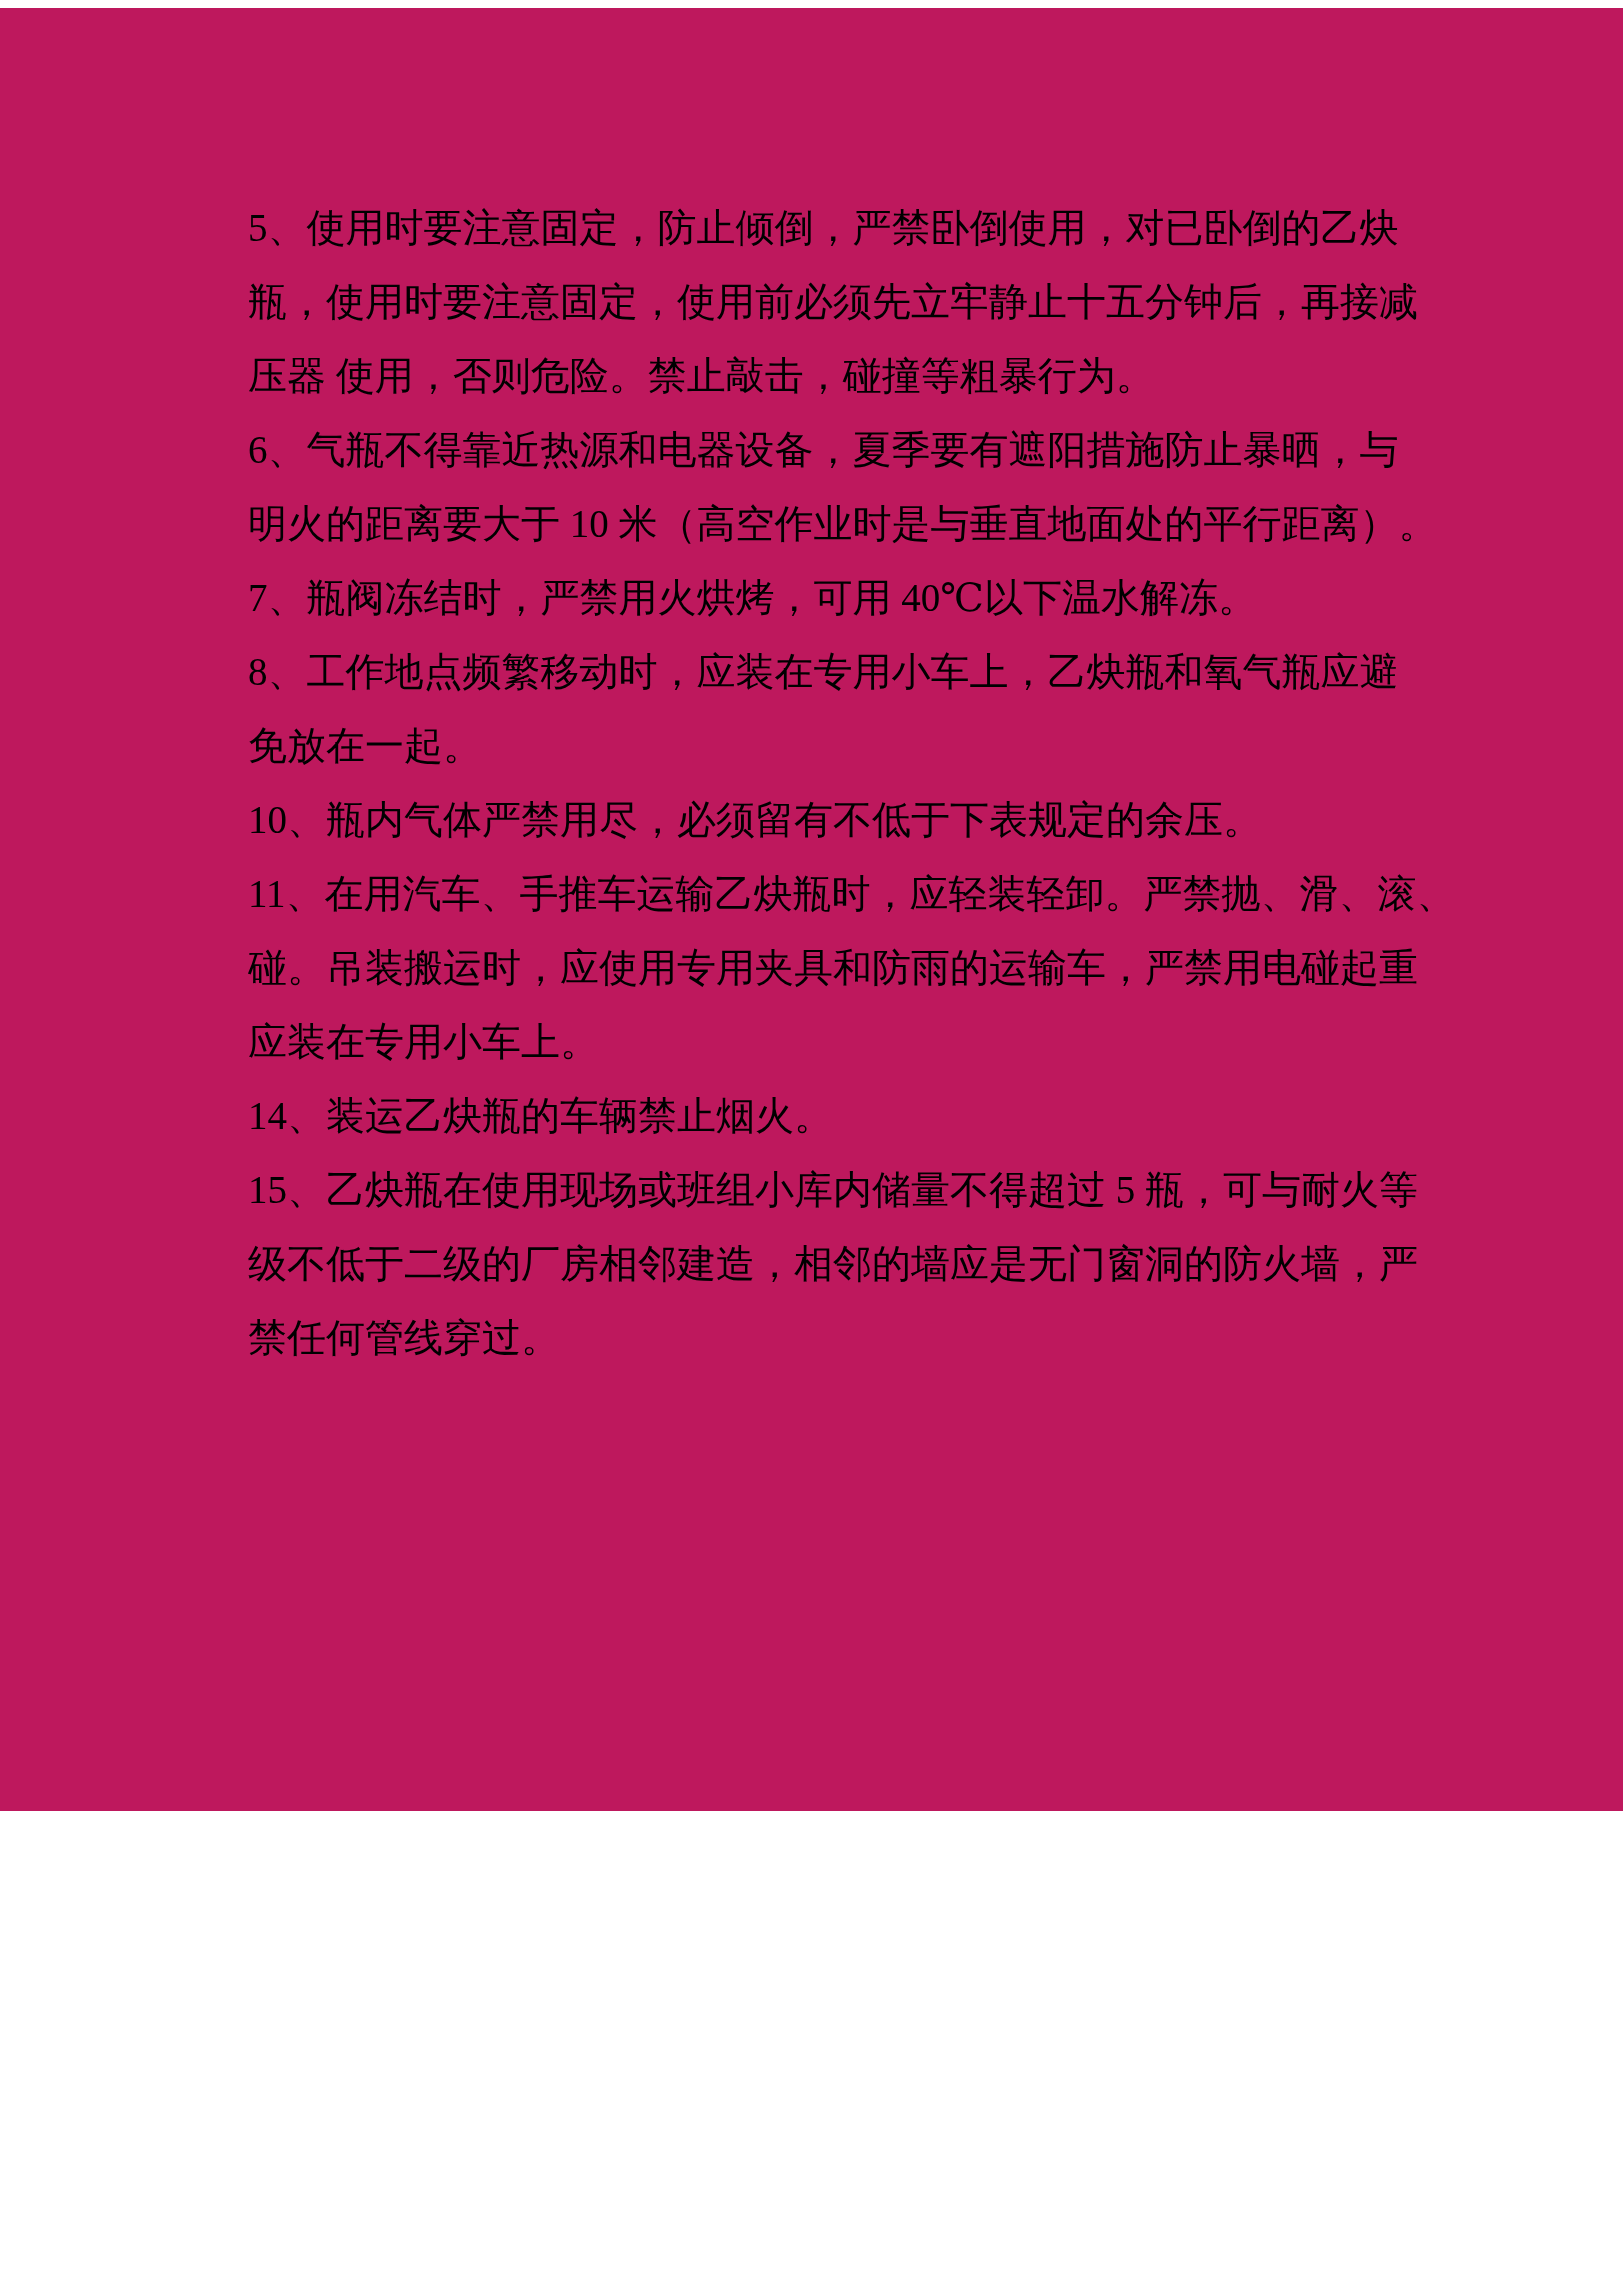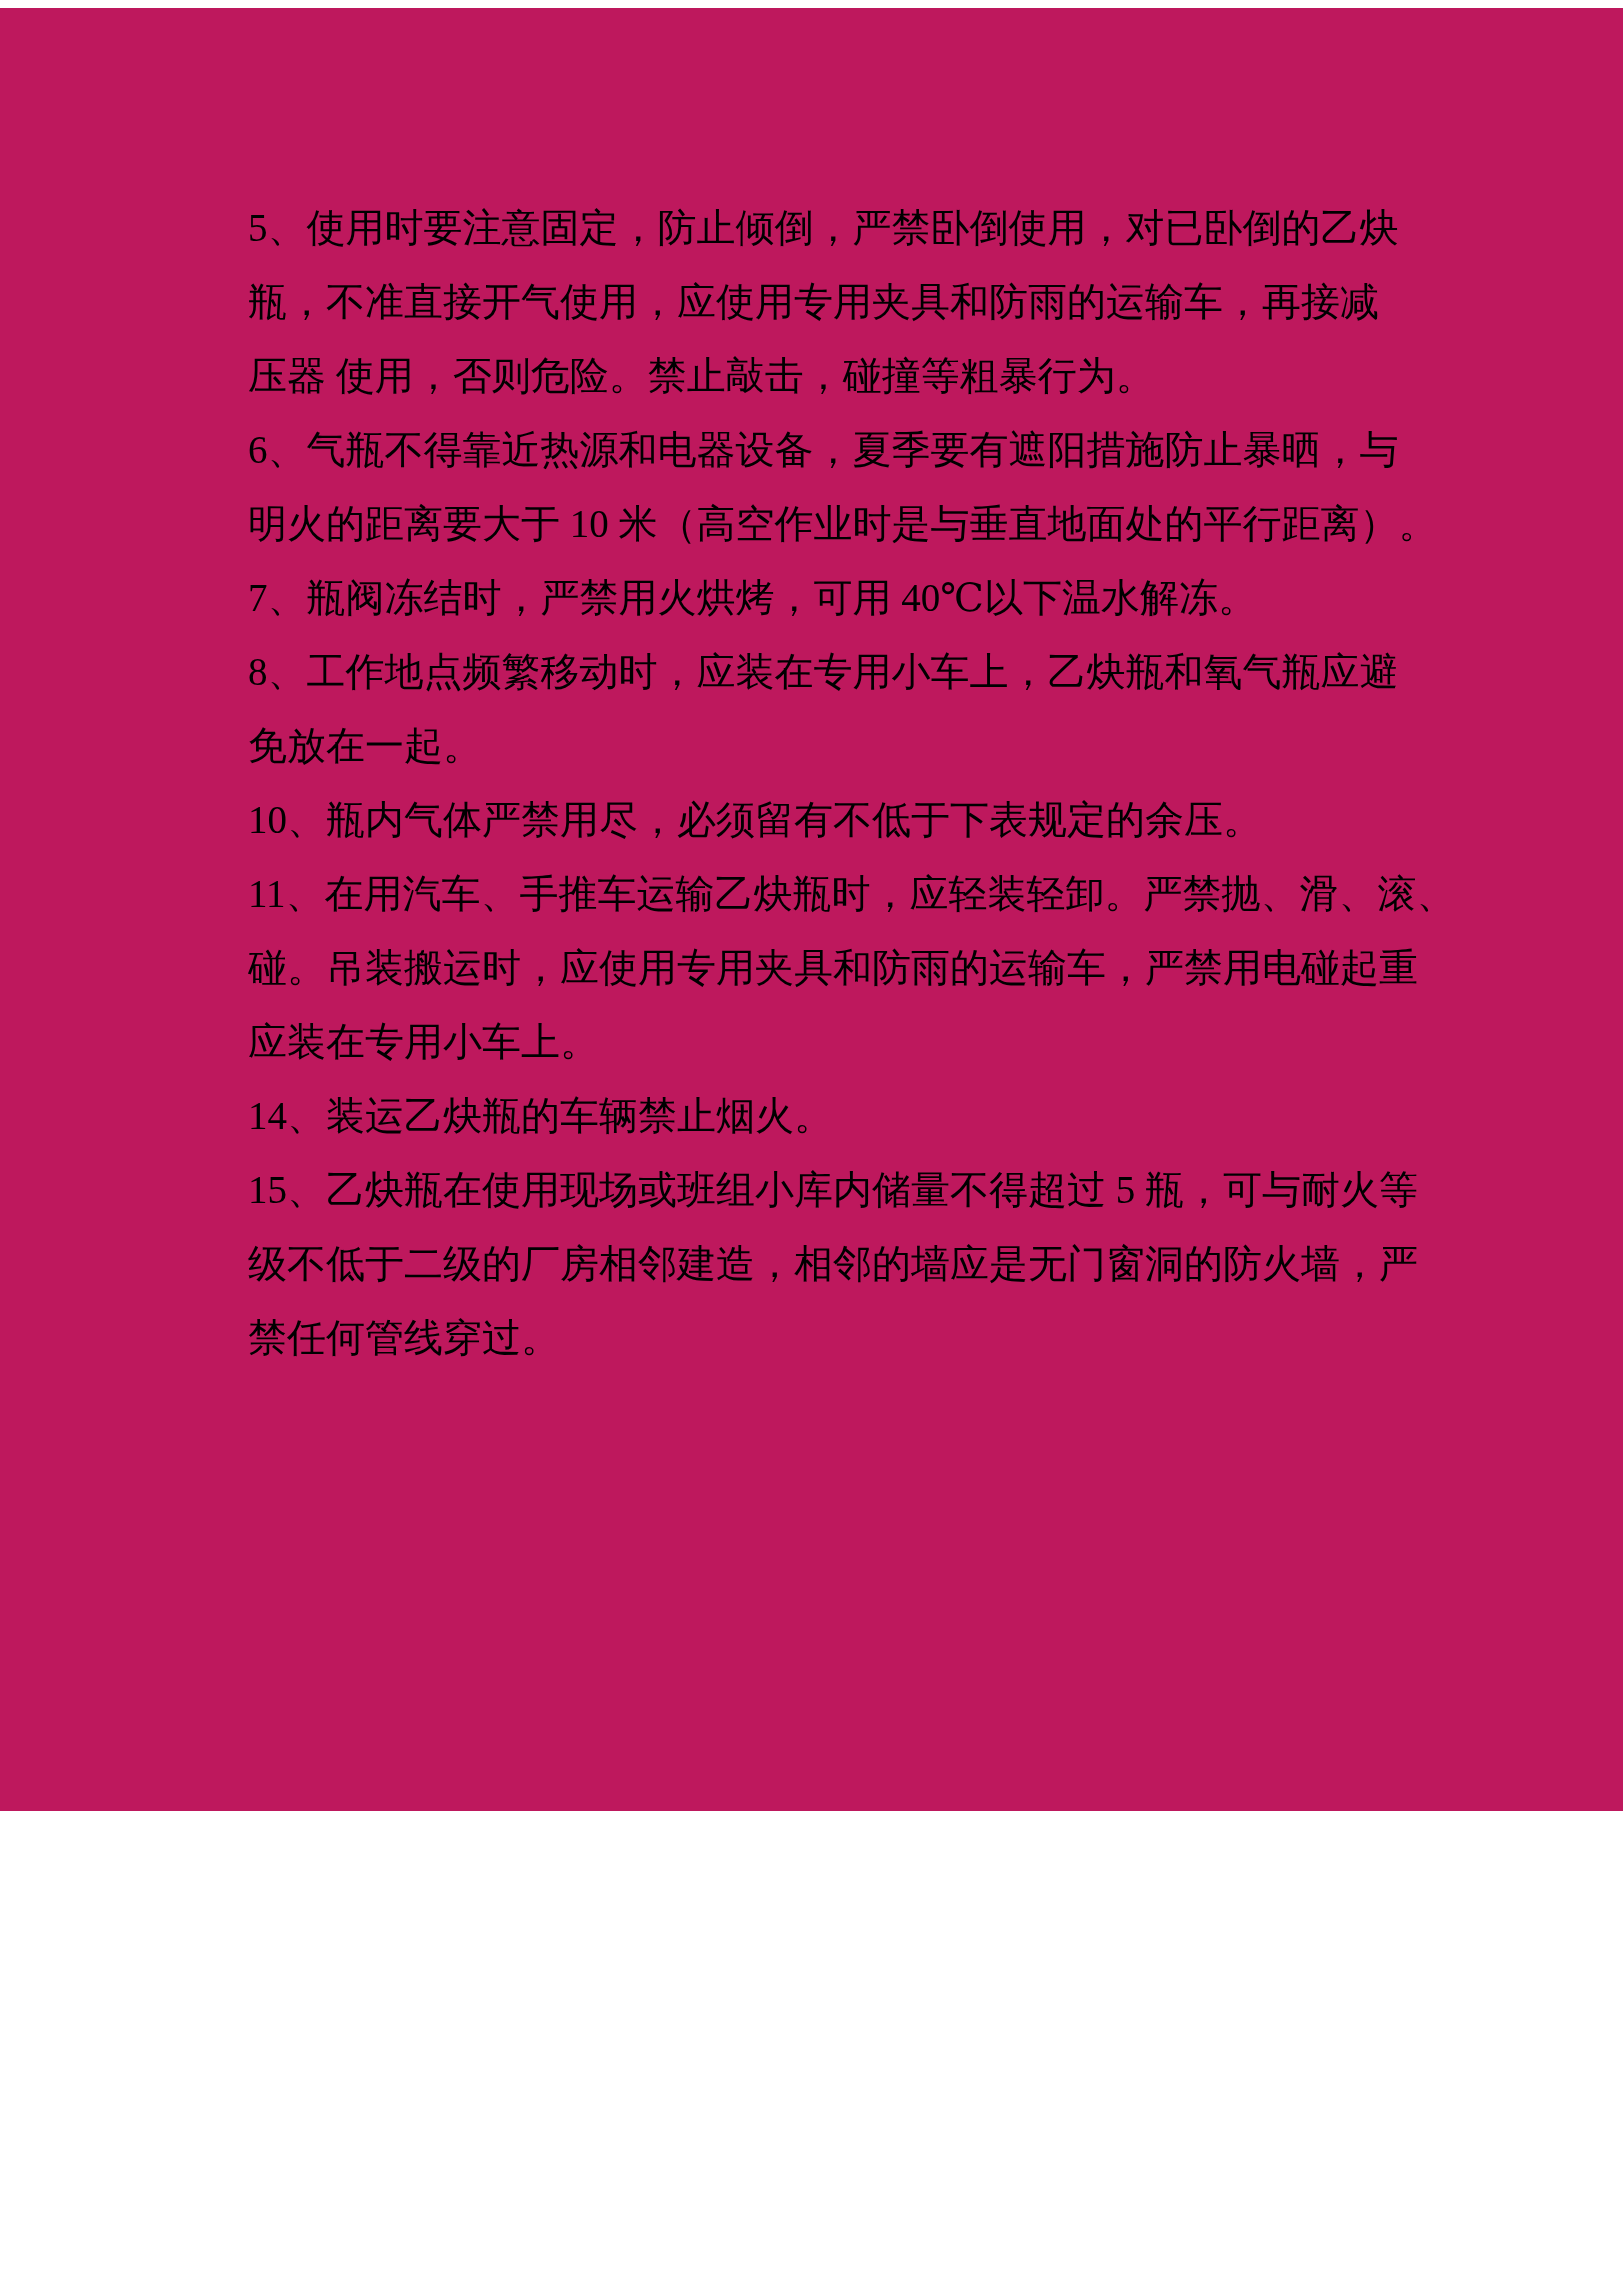--- a/index.html
+++ b/index.html
@@ -46,21 +46,21 @@
     }
   </style>
 </head>
 <body>
 
 <div class="page">
   <div class="text-block">
 
     <div>
       <span class="line">5、使用时要注意固定，防止倾倒，严禁卧倒使用，对已卧倒的乙炔</span>
-      <span class="line">瓶，不准直接开气使用，应使用专用夹具和防雨的运输车，再接减</span>
+      <span class="line">瓶，使用时要注意固定，使用前必须先立牢静止十五分钟后，再接减</span>
       <span class="line last">压器  使用，否则危险。禁止敲击，碰撞等粗暴行为。</span>
     </div>
 
     <div>
       <span class="line">6、气瓶不得靠近热源和电器设备，夏季要有遮阳措施防止暴晒，与</span>
       <span class="line last">明火的距离要大于 10 米（高空作业时是与垂直地面处的平行距离）。</span>
     </div>
 
     <div>
       <span class="line last">7、瓶阀冻结时，严禁用火烘烤，可用 40℃以下温水解冻。</span>

